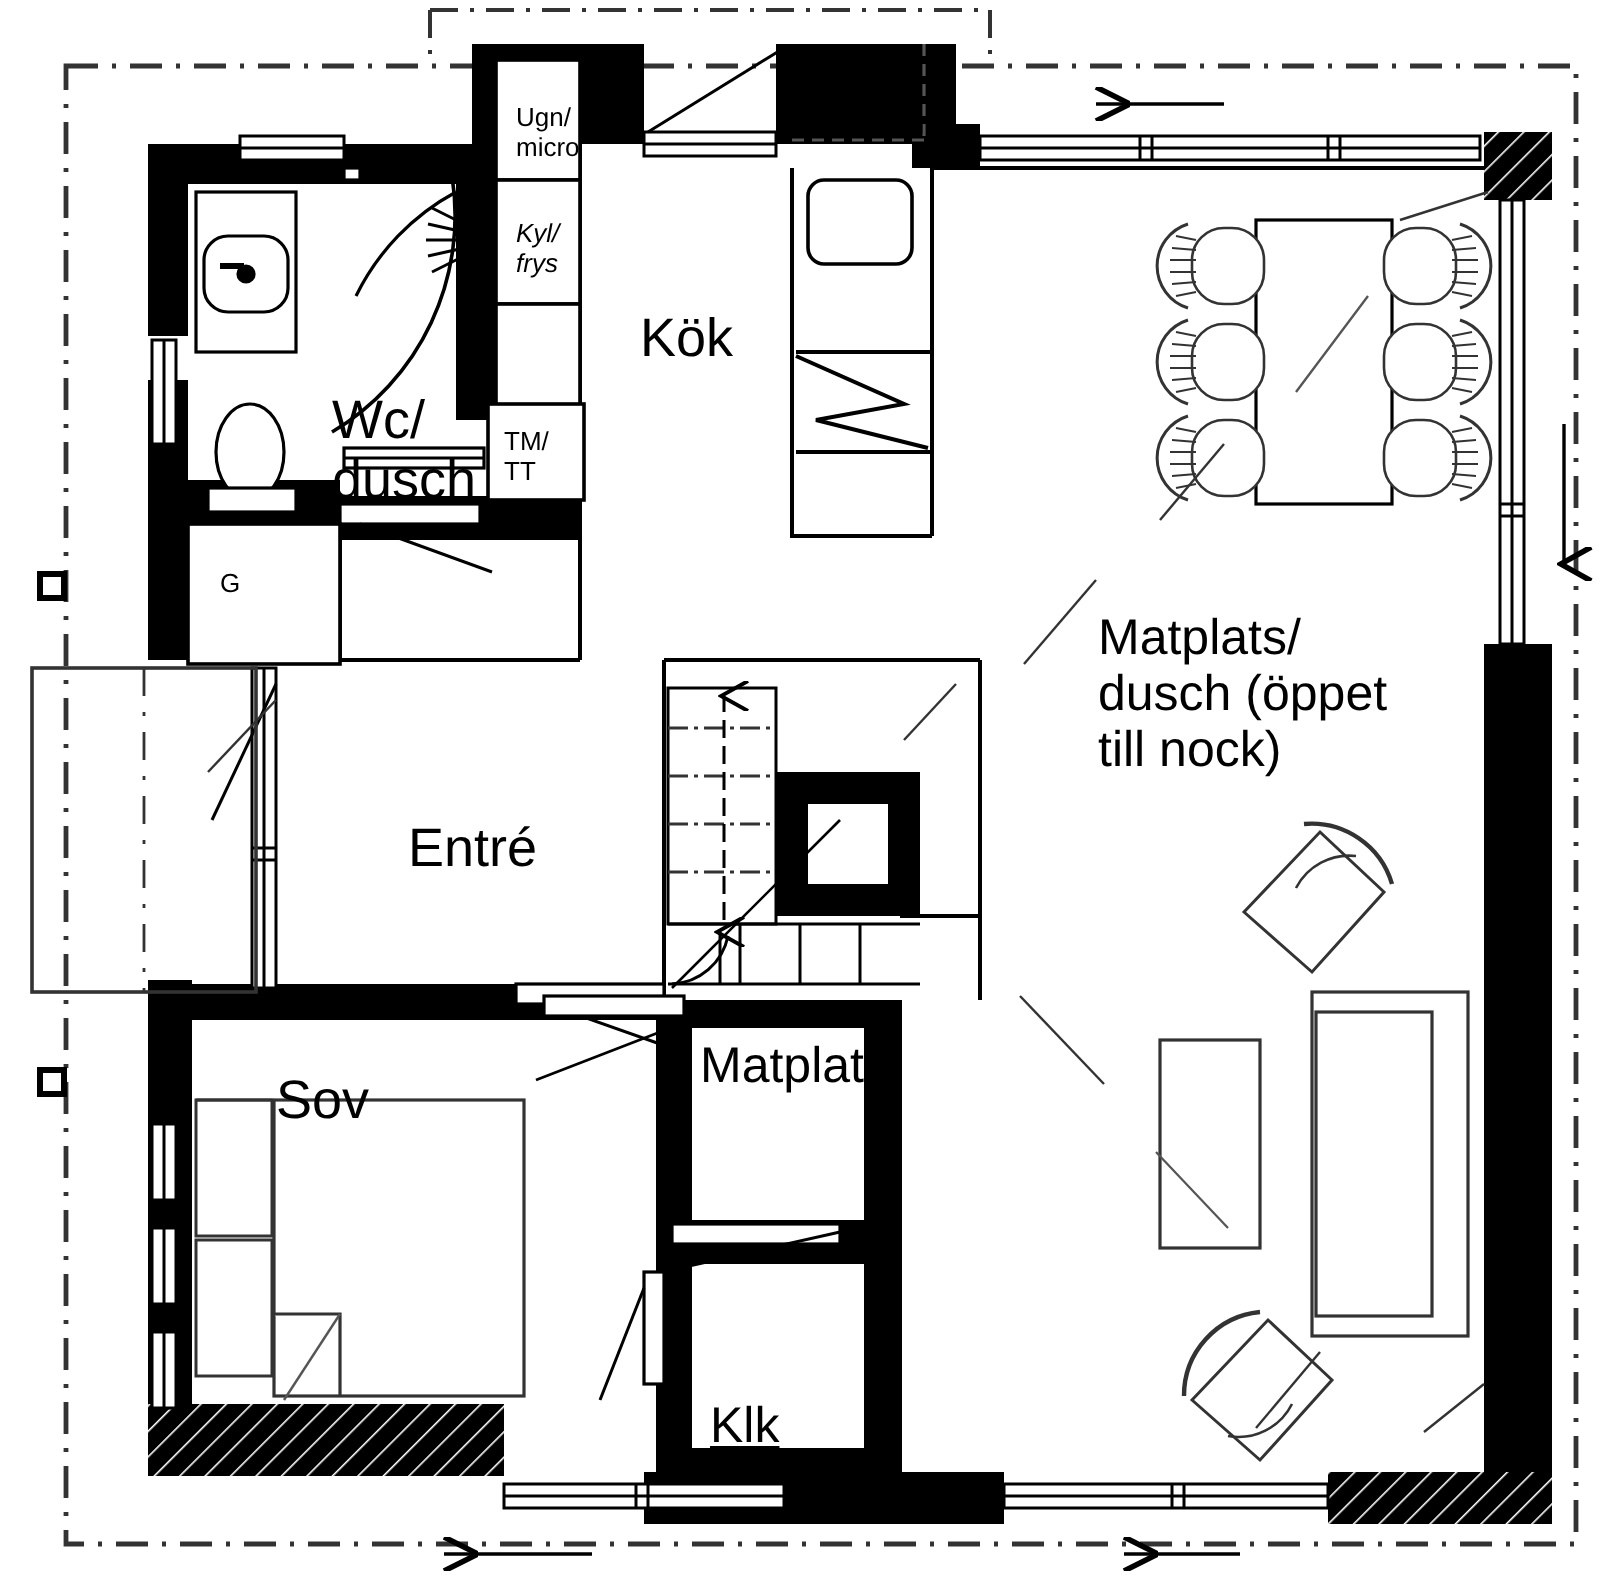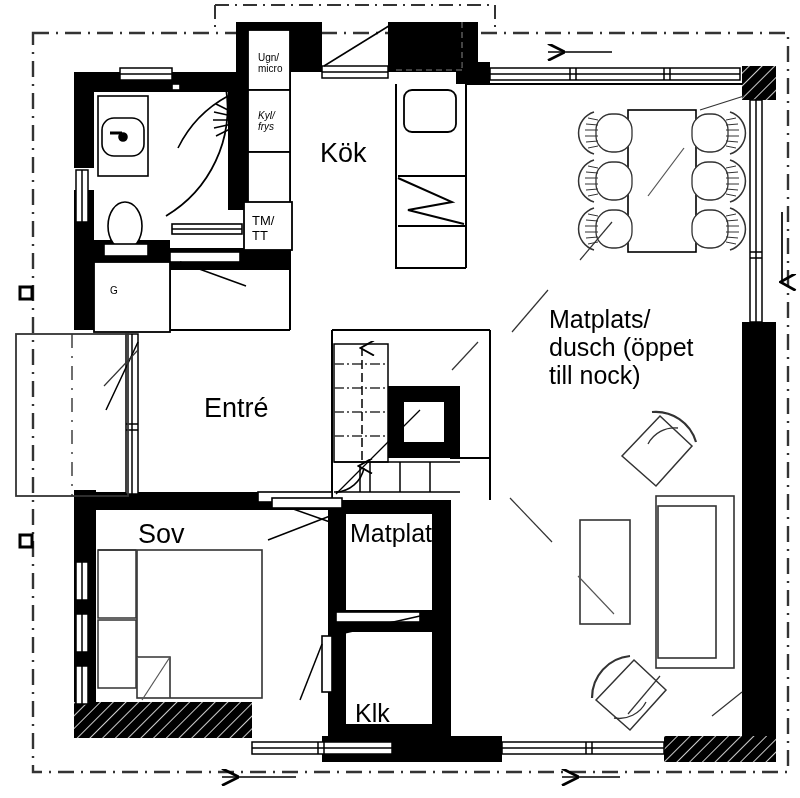--- a/index.html
+++ b/index.html
@@ -1,22 +1,22 @@
 <!DOCTYPE html>
 <html><head>
 <meta charset="utf-8">
 <style>
   html,body{margin:0;padding:0;background:#ffffff;}
   body{width:800px;height:798px;overflow:hidden;font-family:"Liberation Sans",sans-serif;}
   #plan{position:relative;width:800px;height:798px;background:#fff;}
   #plan svg{position:absolute;top:0;left:0;}
   .rmlabel{position:absolute;font-family:"Liberation Sans",sans-serif;color:#000;white-space:pre;line-height:1.12;}
-  .lbl-xl{font-size:27px;}
+  .lbl-xl{font-size:27px;margin-top:16px;}
   .lbl-lg{font-size:25px;}
-  .lbl-md{font-size:10px;}
+  .lbl-md{font-size:13px;}
   .lbl-sm{font-size:13px;}
 </style>
 </head>
 <body>
 
 <div id="plan">
 
 <svg width="800" height="798" viewBox="0 0 800 798">
 
   <defs>
@@ -393,20 +393,22 @@
 
   <g stroke="#333" stroke-width="1.2" fill="none">
     <line x1="104" y1="386" x2="138" y2="350"></line>
     <line x1="452" y1="370" x2="478" y2="342"></line>
   </g>
 
 </svg>
 
 <div class="rmlabel lbl-xl" style="left:320px;top:138px;">Kök</div>
 
+<div class="rmlabel lbl-xl" style="left:166px;top:179px;">Wc/
+dusch</div>
 
 <div class="rmlabel lbl-xl" style="left:204px;top:393px;">Entré</div>
 
 <div class="rmlabel lbl-xl" style="left:138px;top:519px;text-align:right;">Sov</div>
 
 <div class="rmlabel lbl-lg" style="left:350px;top:519px;">Matplats</div>
 
 <div class="rmlabel lbl-lg" style="left:355px;top:699px;text-decoration:underline;">Klk</div>
 
 <div class="rmlabel lbl-lg" style="left:549px;top:305px;">Matplats/

